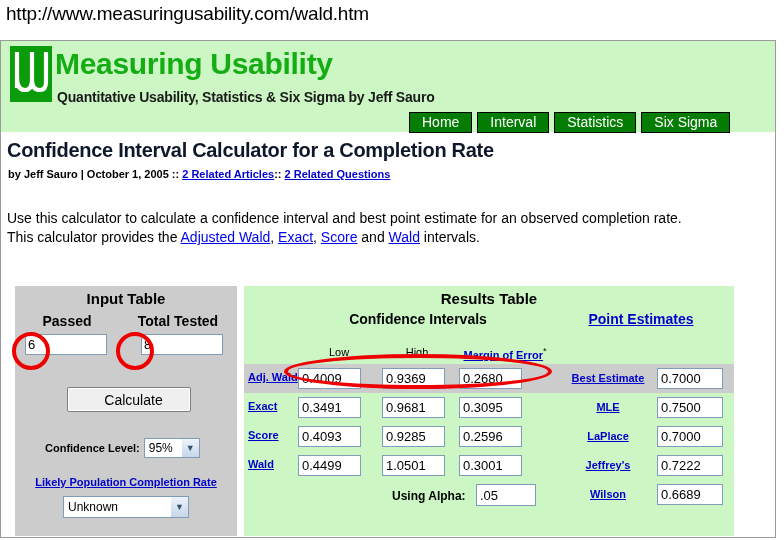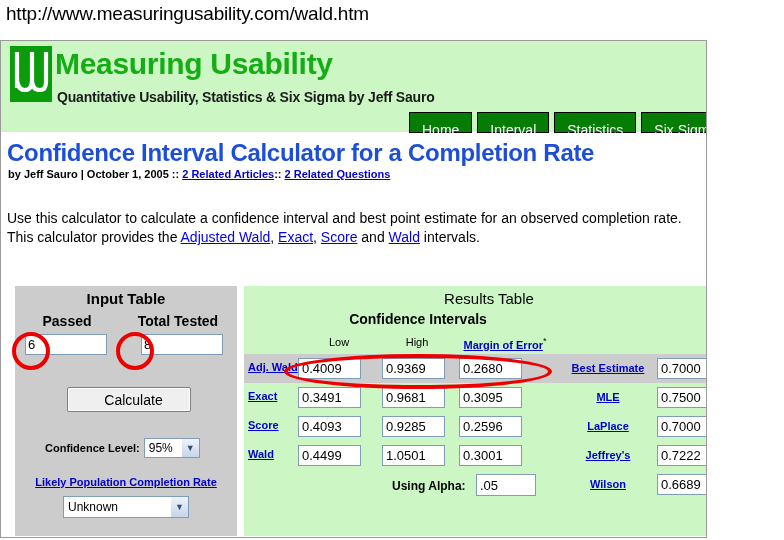--- a/index.html
+++ b/index.html
@@ -25,21 +25,21 @@
     font-family: "Liberation Sans", sans-serif;
     letter-spacing: -0.2px;
     white-space: nowrap;
   }
 
   
   .page-frame {
     position: absolute;
     left: 0px;
     top: 40px;
-    width: 707px;
+    width: 776px;
     height: 498px;
     border: 1px solid #9a9a9a;
     background: #ffffff;
     box-sizing: border-box;
     overflow: hidden;
   }
 
   
   .site-header {
     position: absolute;
@@ -88,37 +88,37 @@
     top: 71px;
     display: flex;
     gap: 5px;
   }
   .nav-btn {
     background: #057d05;
     border: 1px solid #000000;
     color: #ffffff;
     font-size: 14px;
     font-family: "Liberation Sans", sans-serif;
-    padding: 9px 12px 2px 12px;
+    padding: 1px 12px 2px 12px;
     line-height: 17px;
     white-space: nowrap;
     cursor: pointer;
     text-align: center;
     box-sizing: border-box;
     height: 21px;
   }
 
   
   .article-title {
     position: absolute;
     left: 6px;
     top: 98px;
-    font-size: 24px;
-    font-weight: bold;
-    color: #1d4ed8;
+    font-size: 20px;
+    font-weight: bold;
+    color: #0f172a;
     font-family: "Liberation Sans", sans-serif;
     letter-spacing: -0.3px;
     white-space: nowrap;
   }
   .byline {
     position: absolute;
     left: 7px;
     top: 127px;
     font-size: 11px;
     font-weight: bold;
@@ -274,21 +274,21 @@
     position: absolute;
     left: 243px;
     top: 245px;
     width: 490px;
     height: 250px;
     background: #ccf7c4;
   }
   .res-title {
     text-align: center;
     font-size: 15px;
-    font-weight: normal;
+    font-weight: bold;
     color: #000000;
     padding-top: 4px;
     font-family: "Liberation Sans", sans-serif;
   }
   .res-sub {
     position: relative;
     height: 22px;
     margin-top: 4px;
   }
   .ci-head {
@@ -310,21 +310,21 @@
     text-align: center;
     font-size: 14px;
     font-weight: bold;
     font-family: "Liberation Sans", sans-serif;
   }
   .pe-head a { color: #0000cc; text-decoration: underline; }
 
   .col-heads {
     position: relative;
     height: 18px;
-    margin-top: 3px;
+    margin-top: 13px;
   }
   .col-heads span {
     position: absolute;
     font-size: 11px;
     font-family: "Liberation Sans", sans-serif;
     color: #000;
     font-weight: normal;
     text-align: center;
   }
   .col-low  { left: 62px;  width: 66px; }
@@ -486,20 +486,23 @@
         <span class="sel-arrow">▼</span>
       </div>
     </div>
   </div>
 
   <div class="results-panel">
     <div class="res-title">Results Table</div>
 
     <div class="res-sub">
       <div class="ci-head">Confidence Intervals</div>
+      <div class="pe-head">
+        <a href="#">Point Estimates</a>
+      </div>
     </div>
 
     <div class="col-heads">
       <span class="col-low">Low</span>
       <span class="col-high">High</span>
       <span class="col-moe">
         <a href="#">Margin of Error</a><sup>*</sup>
       </span>
     </div>
 

